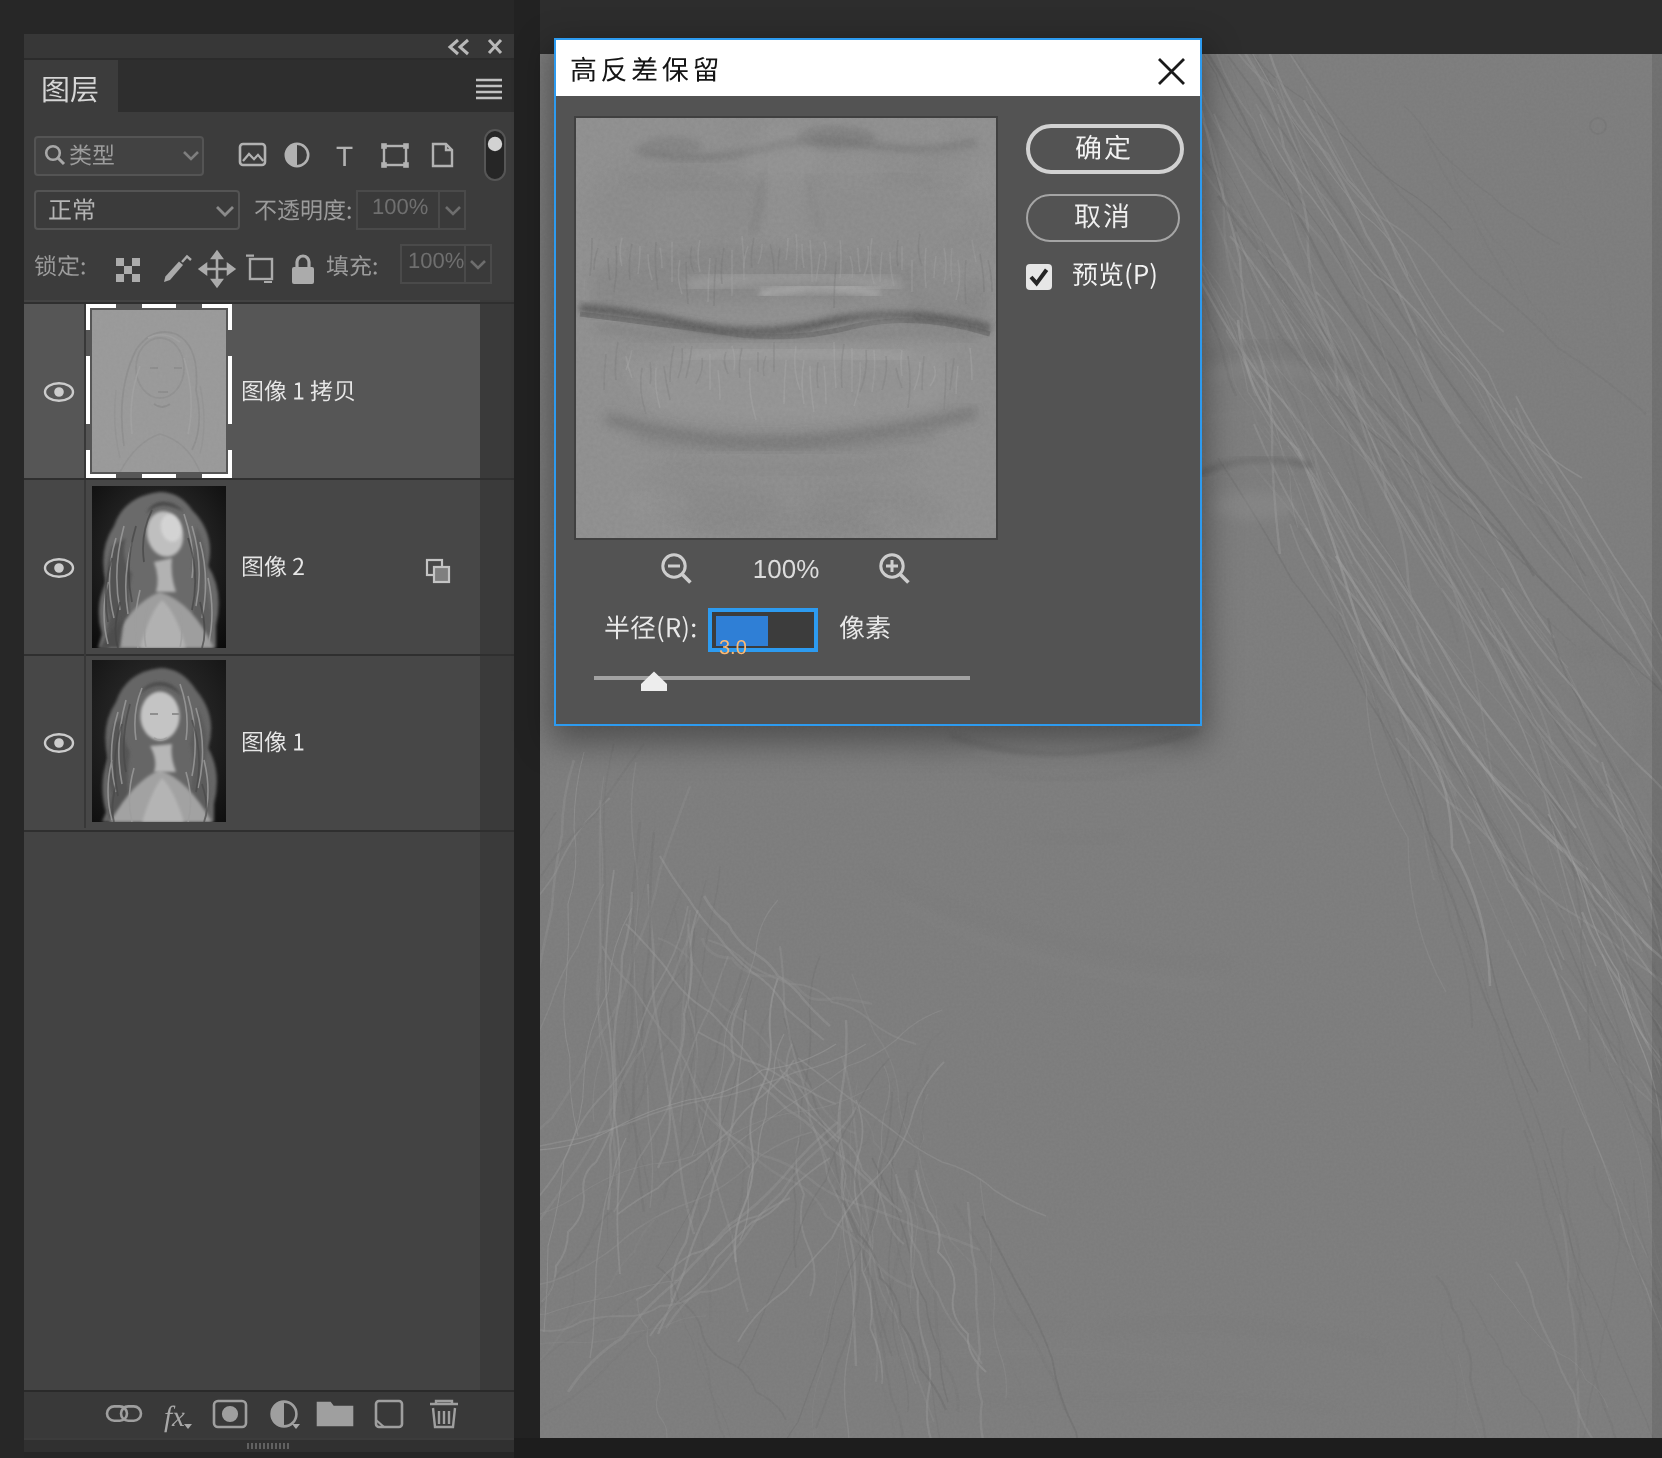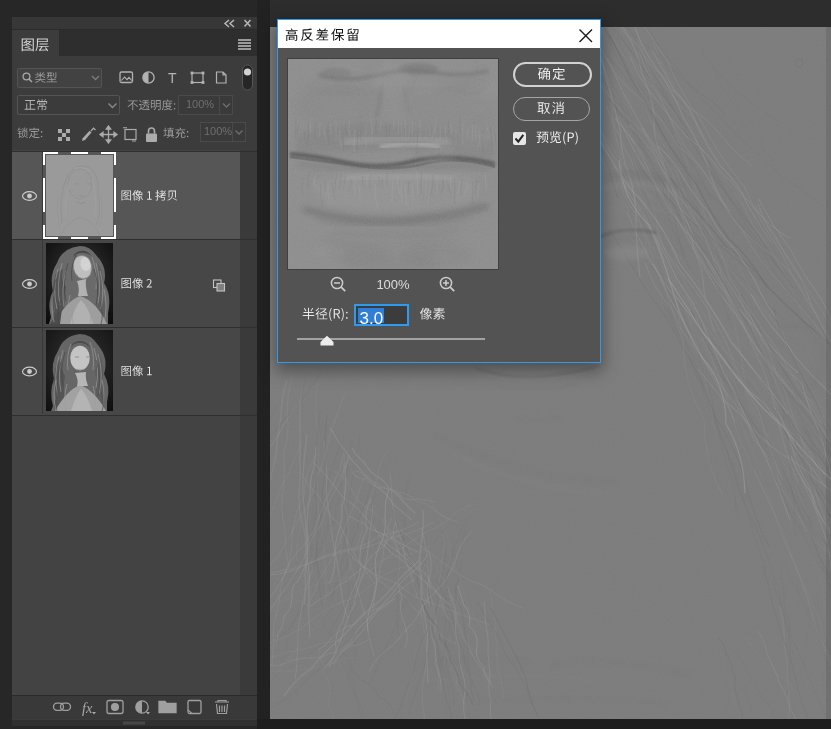--- a/index.html
+++ b/index.html
@@ -32,21 +32,21 @@
 
 #dialog { left:277px; top:19px; width:324px; height:344px; background:#535353;
   border:1px solid #2d9bf0; box-shadow:0 6px 16px 2px rgba(0,0,0,0.38); }
 #dtitle { left:0; top:0; width:322px; height:28px; background:#ffffff; }
 #dprev { left:9px; top:38px; width:212px; height:212px; border:1px solid #404040; background:#8d8d8d; }
 #btn-ok { left:235px; top:42px; width:79px; height:25px; border:2px solid #d2d2d2; border-radius:13px; }
 #btn-cancel { left:235px; top:77px; width:77px; height:24px; border:1px solid #a5a5a5; border-radius:12px; }
 #chk { left:234.5px; top:111.5px; width:13px; height:13px; background:#e6e6e6; border-radius:2px; }
 #rinput { left:75.5px; top:284px; width:55px; height:22px; border:2px solid #2d9bf0; background:#3c3c3c; }
 #rsel { left:2.5px; top:2px; width:26px; height:14.5px; background:#2f7fd6; }
-#rtext { left:4px; top:3px; color:#ffffff; font-size:17px; }
+#rtext { left:4px; top:13px; color:#fdba74; font-size:10px; }
 #strack { left:19px; top:317.5px; width:188px; height:2px; background:#a2a2a2; }
 #zoomtxt { left:85px; top:257px; width:60px; text-align:center; color:#dcdcdc; font-size:13px; }
 .lat { position:absolute; color:#6f6f6f; font-size:11px; }
 </style></head><body>
 <div id="app">
   <div id="leftgap" class="abs"></div>
   <div id="topband" class="abs"></div>
   <div id="canvas" class="abs">
     <svg width="561" height="692" viewBox="0 0 561 692">
       <defs>

